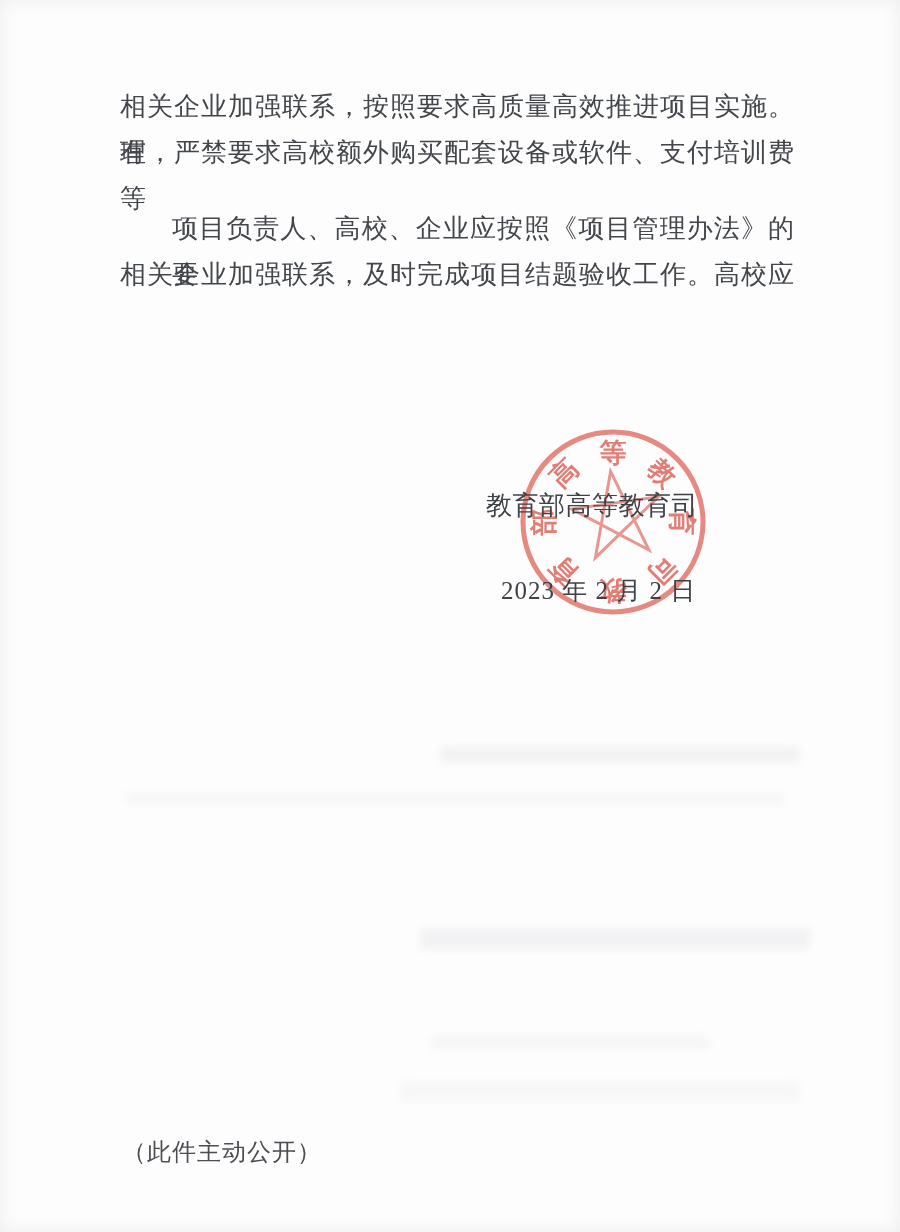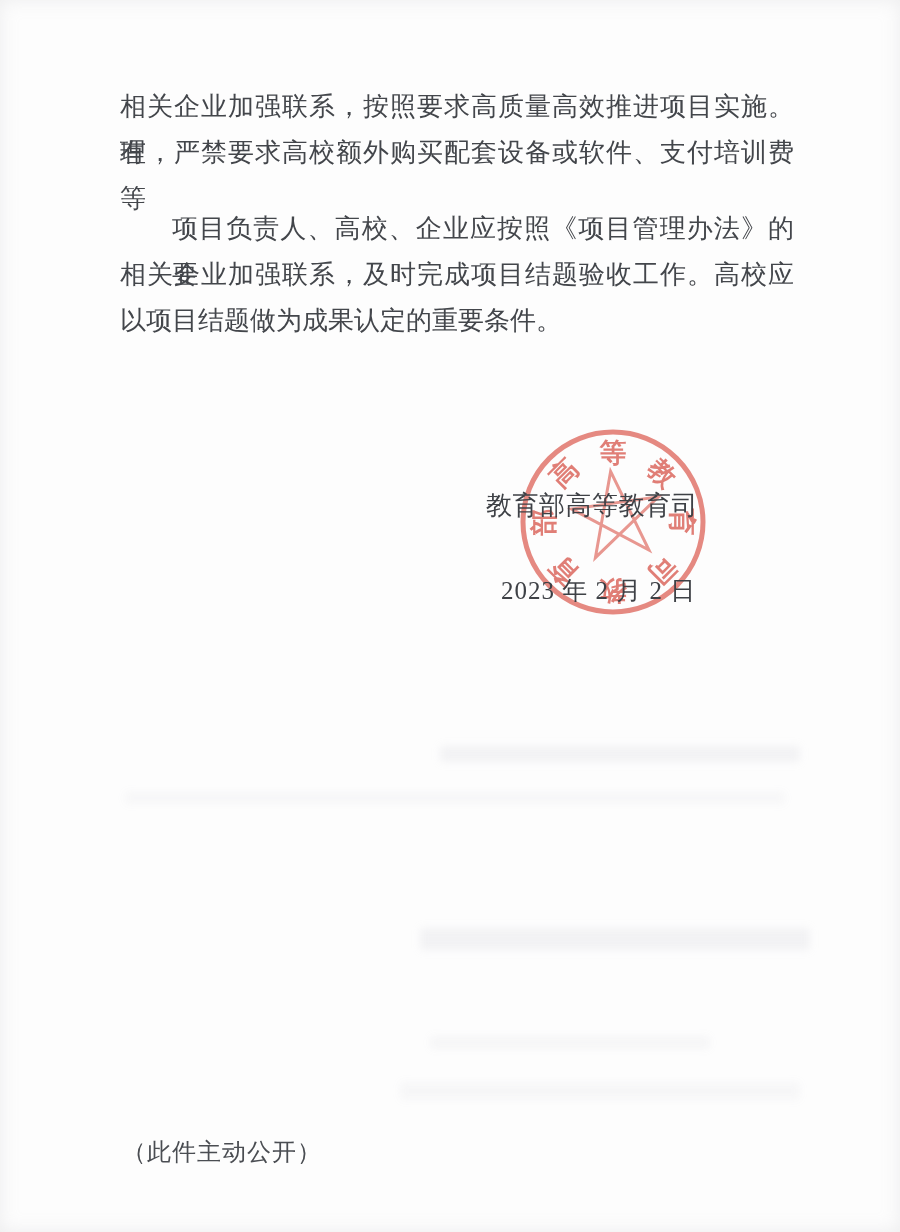--- a/index.html
+++ b/index.html
@@ -90,21 +90,20 @@
 </head>
 <body>
 
 <div class="page">
 
   <div class="body-text">
     <div class="line j">相关企业加强联系，按照要求高质量高效推进项目实施。有</div>
     <div class="line j">理，严禁要求高校额外购买配套设备或软件、支付培训费等</div>
     <div class="line j indent">项目负责人、高校、企业应按照《项目管理办法》的要</div>
     <div class="line j">相关企业加强联系，及时完成项目结题验收工作。高校应</div>
-    <div class="line">以项目结题做为成果认定的重要条件。</div>
   </div>
 
   <svg class="seal" viewBox="0 0 200 200">
 
     <circle cx="100" cy="100" r="90" fill="none" stroke="#dd5b50" stroke-width="5" opacity="0.82"></circle>
 
     <g transform="rotate(-8 104 95)" opacity="0.72">
       <path d="M 104 49
                L 131.04 132.21
                L 60.25 80.78

